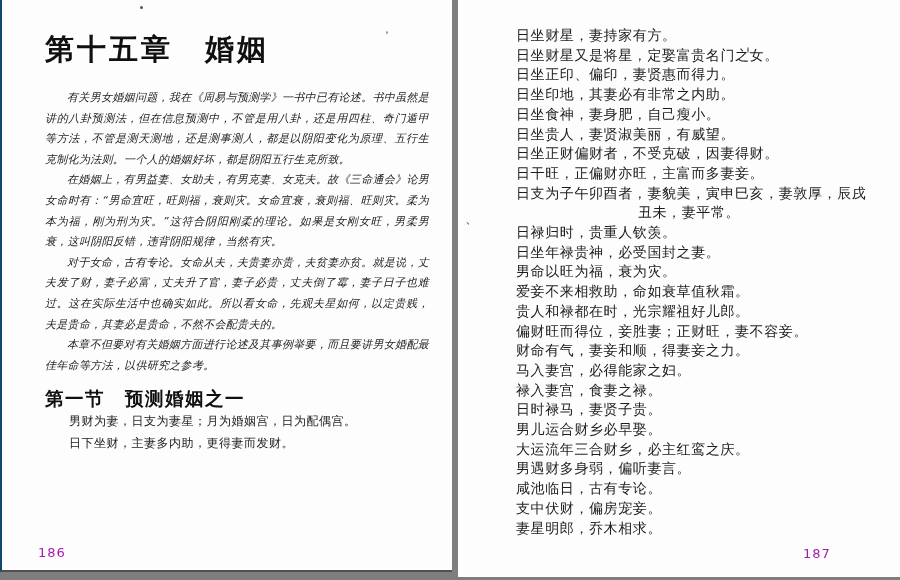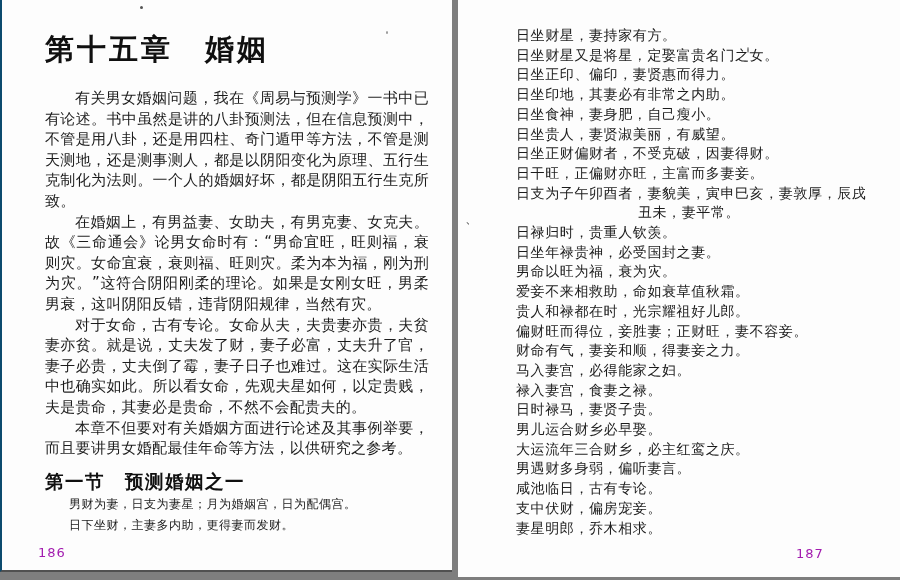--- a/index.html
+++ b/index.html
@@ -28,26 +28,27 @@
   .lp-content {
     position: absolute; left: 43px; top: 30px; width: 384px;
   }
   .chapter-title {
     font-size: 29px; font-weight: bold;
     letter-spacing: 3px;
     margin: 0 0 18px 0;
     color: #101010;
   }
   .para {
-    font-size: 15px; line-height: 20.6px;
+    font-size: 11px; line-height: 20.6px;
     text-indent: 2em;
     text-align: justify;
     letter-spacing: 0.3px;
     margin: 0;
     color: #1c1c1c;
+    font-style: italic;
   }
   .section-heading {
     font-size: 18.5px; font-weight: bold;
     letter-spacing: 1.5px;
     margin: 10px 0 0 0;
     color: #101010;
   }
   .subheading {
     font-size: 15px; font-weight: bold;
     margin: 16px 0 0 0;
@@ -59,21 +60,21 @@
     white-space: nowrap;
   }
   .page-number {
     position: absolute;
     font-size: 13px;
     letter-spacing: 1px;
     color: #a21caf;
     margin-top: 24px;
   }
   .pn-left { left: 36px; bottom: 10px; }
-  .pn-right { left: 338px; bottom: 16px; }
+  .pn-right { left: 345px; bottom: 16px; }
   
   .rp-content {
     position: absolute; left: 0; top: 26px; width: 446px;
   }
   .rline {
     font-size: 14px; line-height: 19.7px;
     padding-left: 58px;
     letter-spacing: 0.6px;
     white-space: nowrap;
     color: #1c1c1c;

